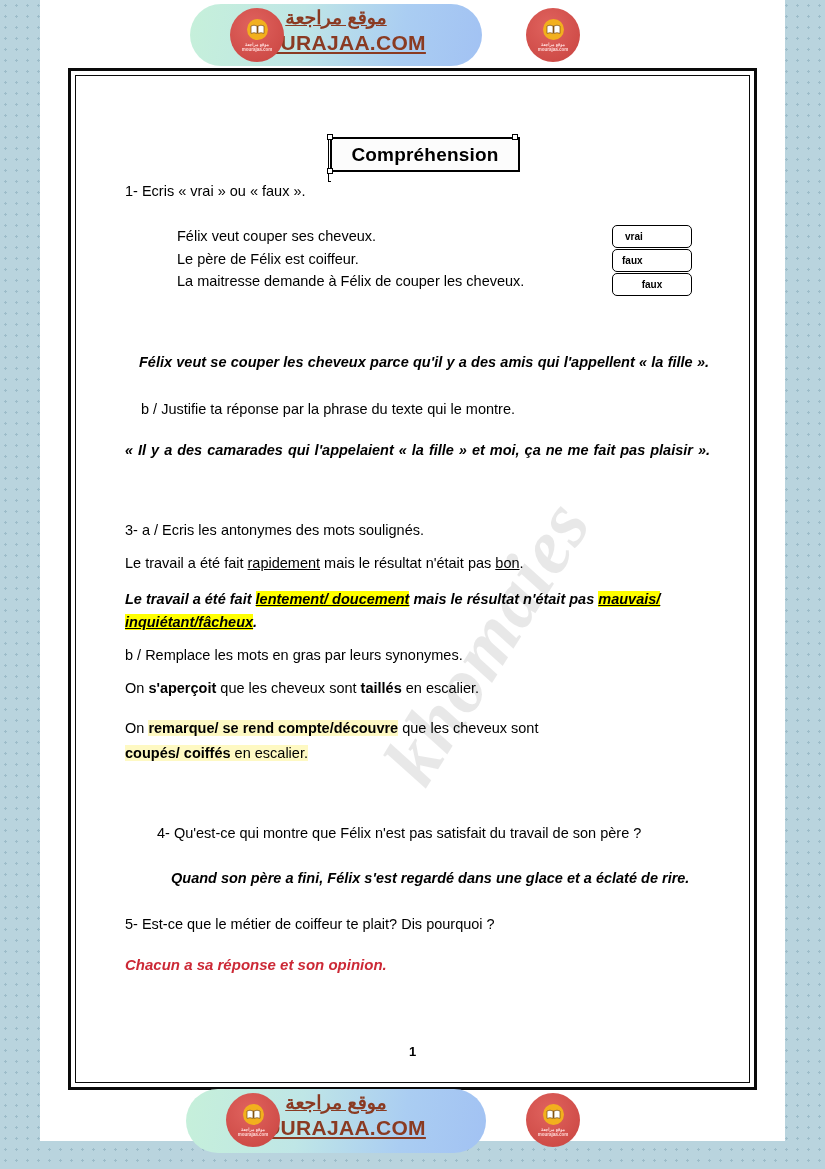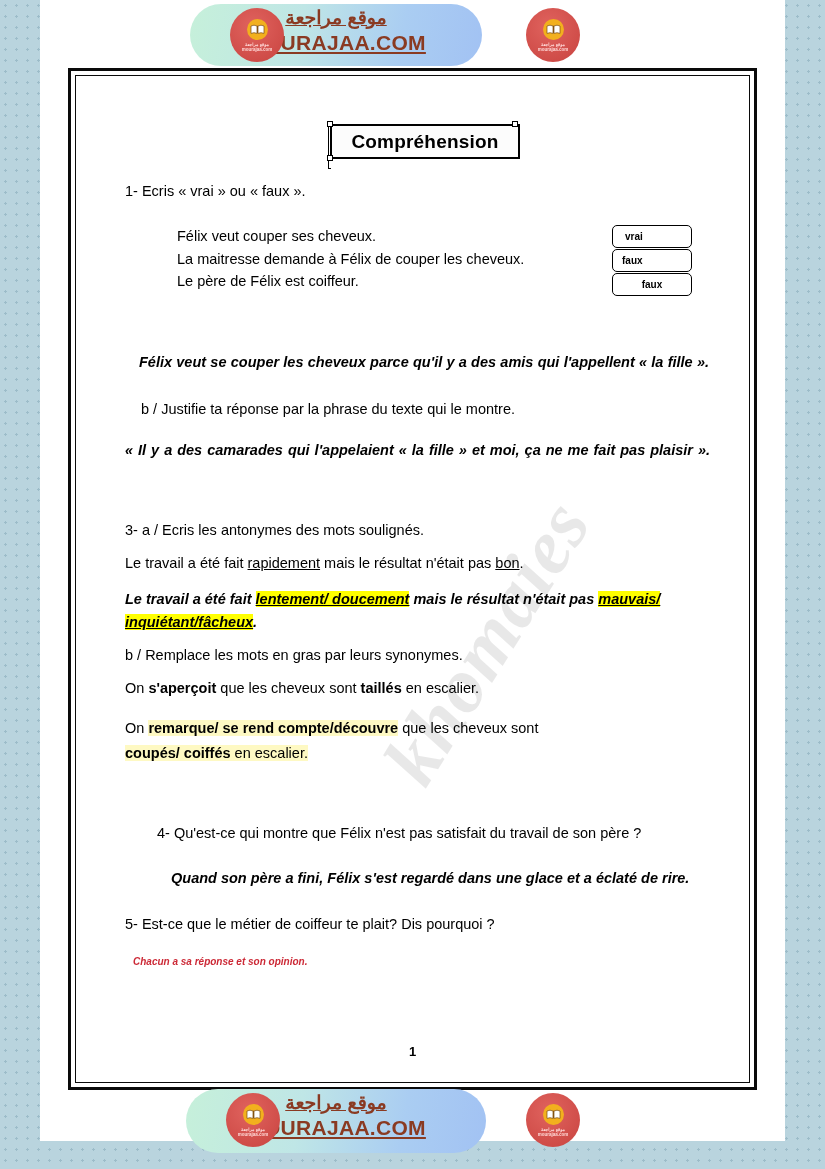--- a/index.html
+++ b/index.html
@@ -164,21 +164,21 @@
     left: 0; top: 0; right: 0; bottom: 0;
     z-index: 15;
     font-size: 14.5px;
     color: #000;
     line-height: 1.0;
   }
 
   
   .title-wrap {
     position: absolute;
-    left: 247px; top: 44px;
+    left: 247px; top: 57px;
     width: 196px; height: 38px;
   }
   .title-box {
     position: absolute;
     left: 6px; top: 3px;
     width: 190px; height: 35px;
     border: 2px solid #000;
     background: #fcfcfc;
     display: flex;
     align-items: center;
@@ -305,22 +305,22 @@
         </div>
         <div class="handle tl"></div>
         <div class="handle tr"></div>
         <div class="handle bl"></div>
       </div>
 
       <div class="line q" style="left:48px; top:107px;">1- Ecris « vrai »  ou « faux ».</div>
 
       <div class="stmts">
         <div>Félix  veut  couper  ses  cheveux.</div>
+        <div>Le  père  de  Félix  est  coiffeur.</div>
         <div>La maitresse demande à Félix de couper les cheveux.</div>
-        <div>Le  père  de  Félix  est  coiffeur.</div>
       </div>
 
       <div class="ansbox b1">vrai</div>
       <div class="ansbox b2">faux</div>
       <div class="ansbox b3">faux</div>
 
 
       <div class="para ital just" style="left:62px; top:274px; width:570px; line-height:1.52;">Félix  veut  se  couper  les  cheveux parce qu'il y  a  des  amis qui  l'appellent « la fille ».</div>
 
       <div class="line q" style="left:64px; top:325px;">b / Justifie ta  réponse  par la  phrase  du  texte  qui  le  montre.</div>
@@ -346,21 +346,21 @@
       <div class="para" style="left:48px; top:639px; width:595px; line-height:1.72;">
         <span>On </span><span class="hl-g bold">remarque/ se rend compte/découvre</span><span>  que   les   cheveux  sont</span><br><span class="hl-g"><span class="bold">coupés/ coiffés</span><span> en  escalier.</span></span>
       </div>
 
       <div class="para q just-last-left" style="left:48px; top:745px; width:592px; line-height:1.52;">4- Qu'est-ce qui montre  que  Félix  n'est  pas satisfait  du travail  de  son  père ?</div>
 
       <div class="para ital just-last-left" style="left:62px; top:790px; width:578px; line-height:1.55;">Quand son père a fini, Félix s'est regardé dans une glace et a éclaté de rire.</div>
 
       <div class="line q" style="left:48px; top:840px;">5- Est-ce que  le  métier  de  coiffeur te  plait? Dis  pourquoi ?</div>
 
-      <div class="line ital red" style="left:56px; top:880px; font-size:10px;">Chacun a sa réponse et son opinion.</div>
+      <div class="line ital red" style="left:48px; top:880px; font-size:15px;">Chacun a sa réponse et son opinion.</div>
 
       <div class="pagenum">1</div>
 
     </div>
   </div>
 </div>
 
 <div class="banner bottom">
   <div class="banner-pill"></div>
 

